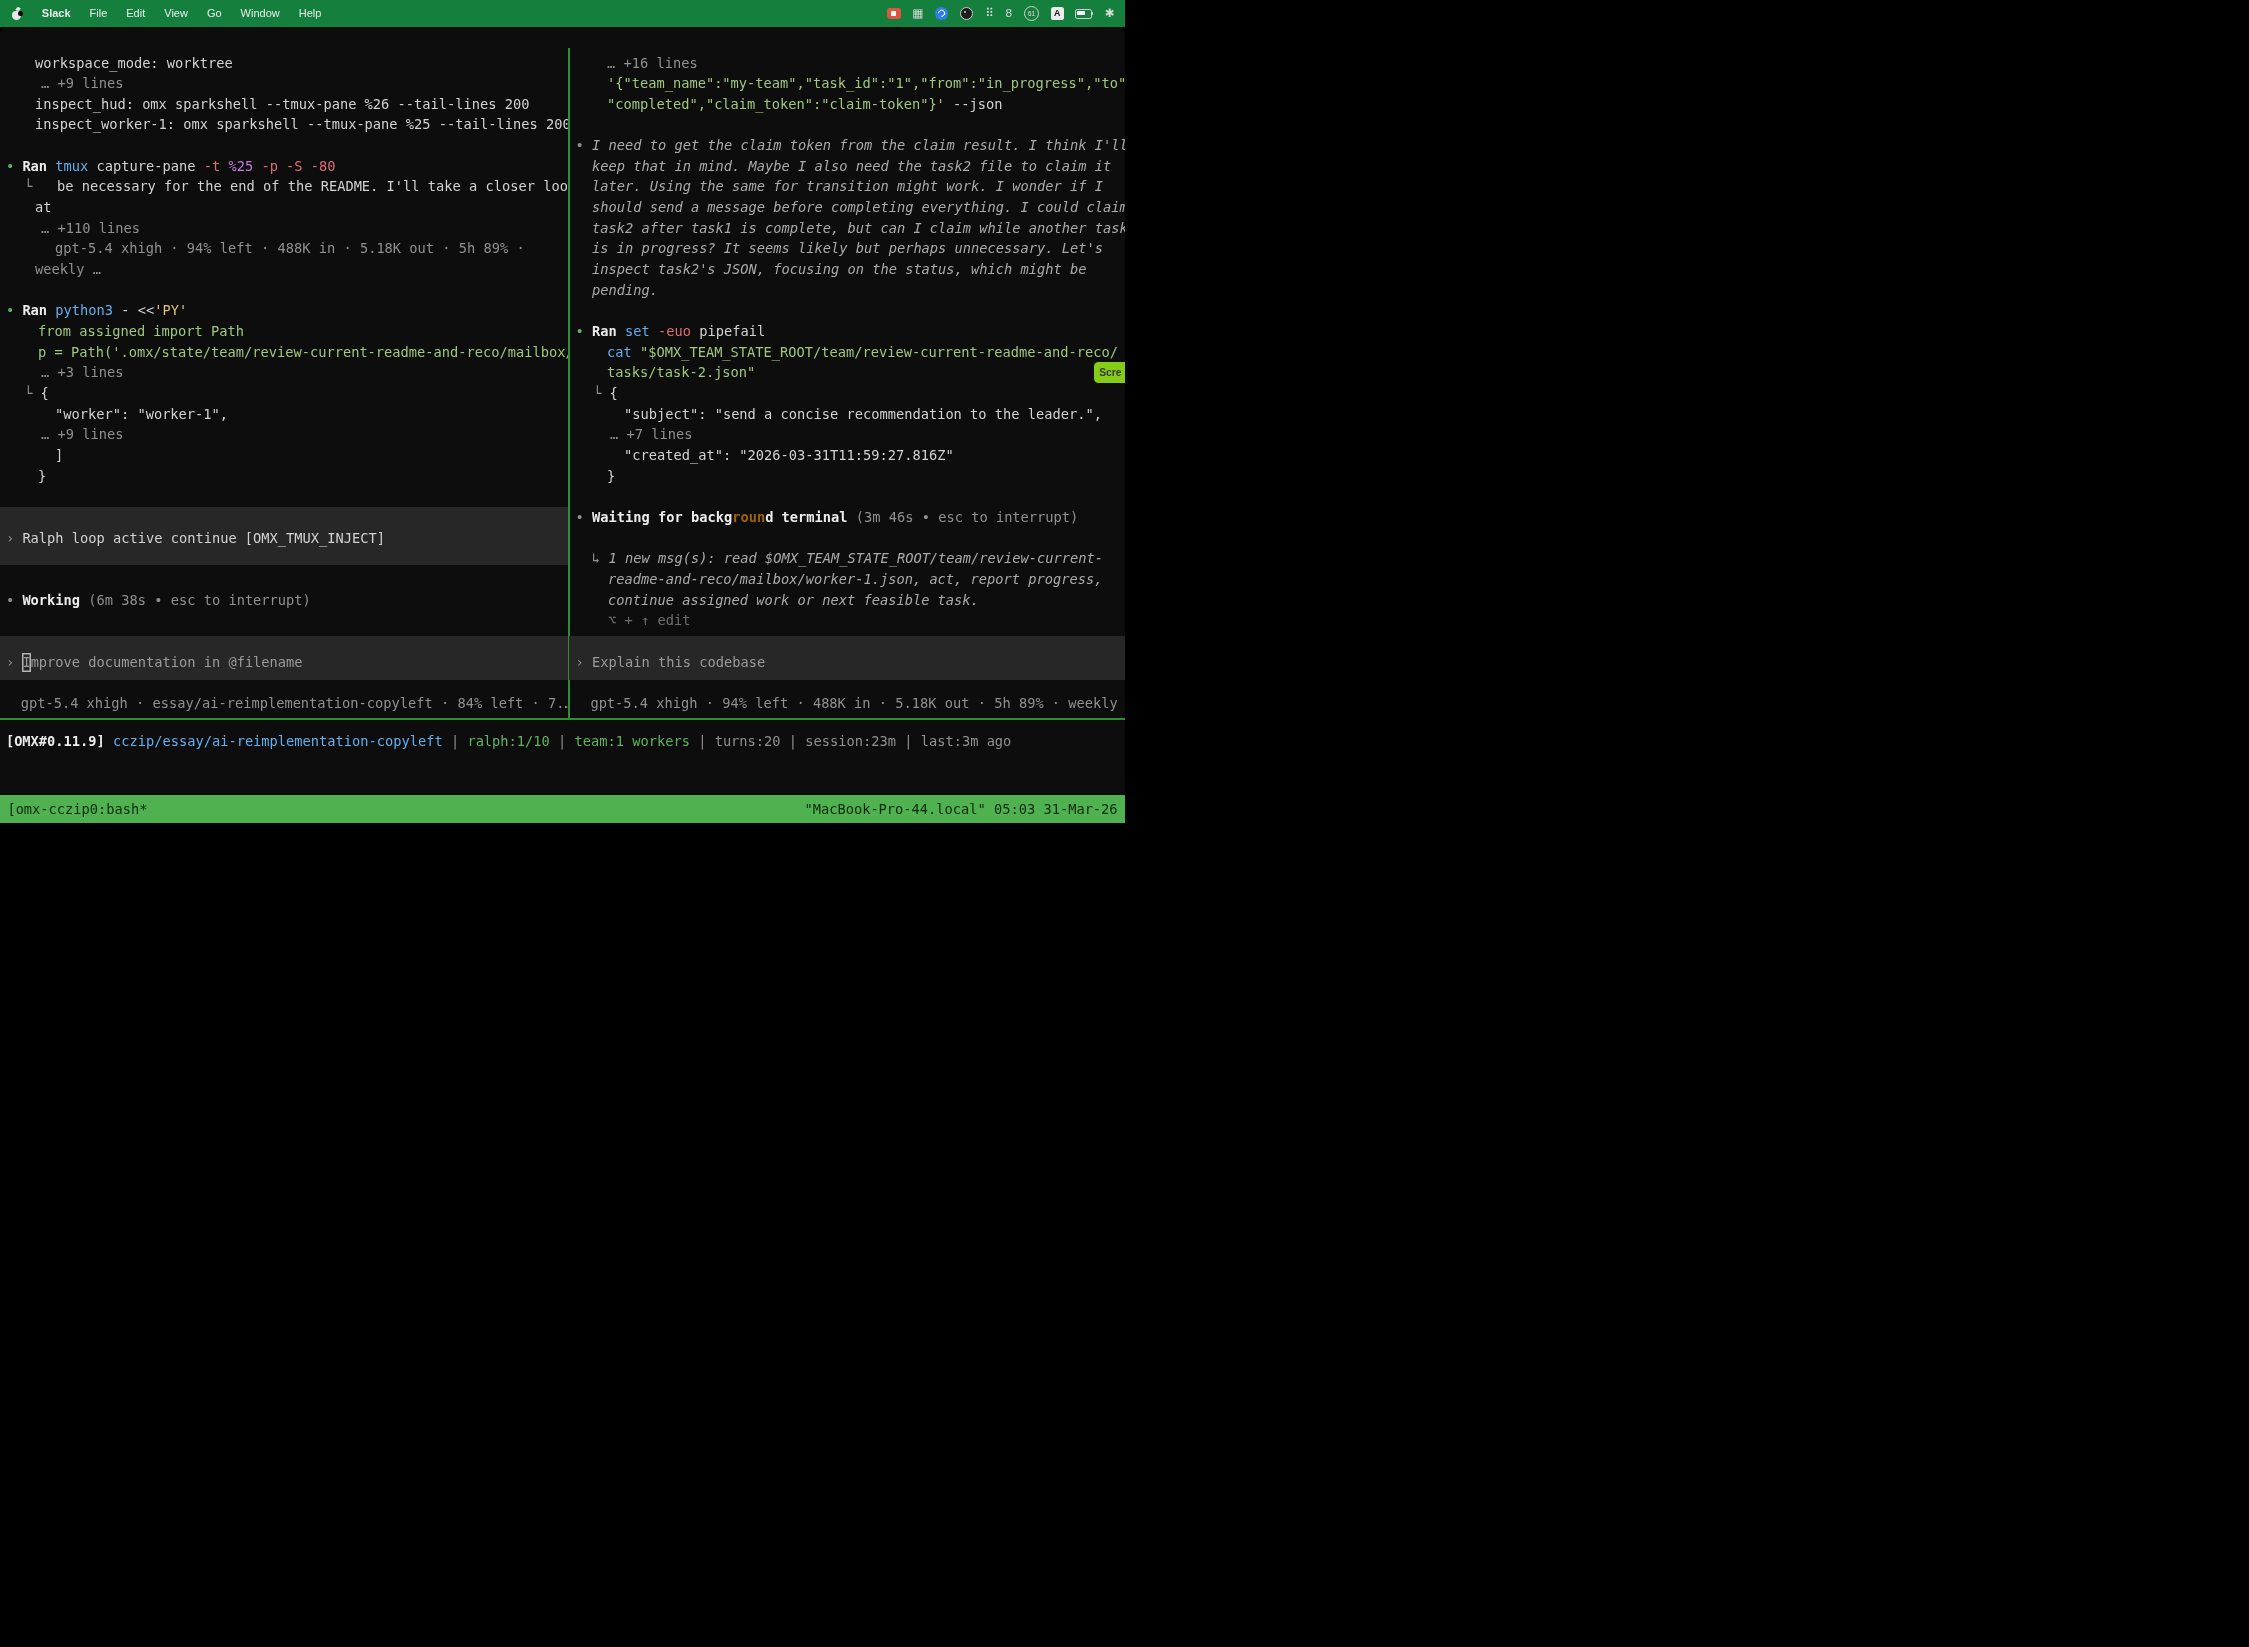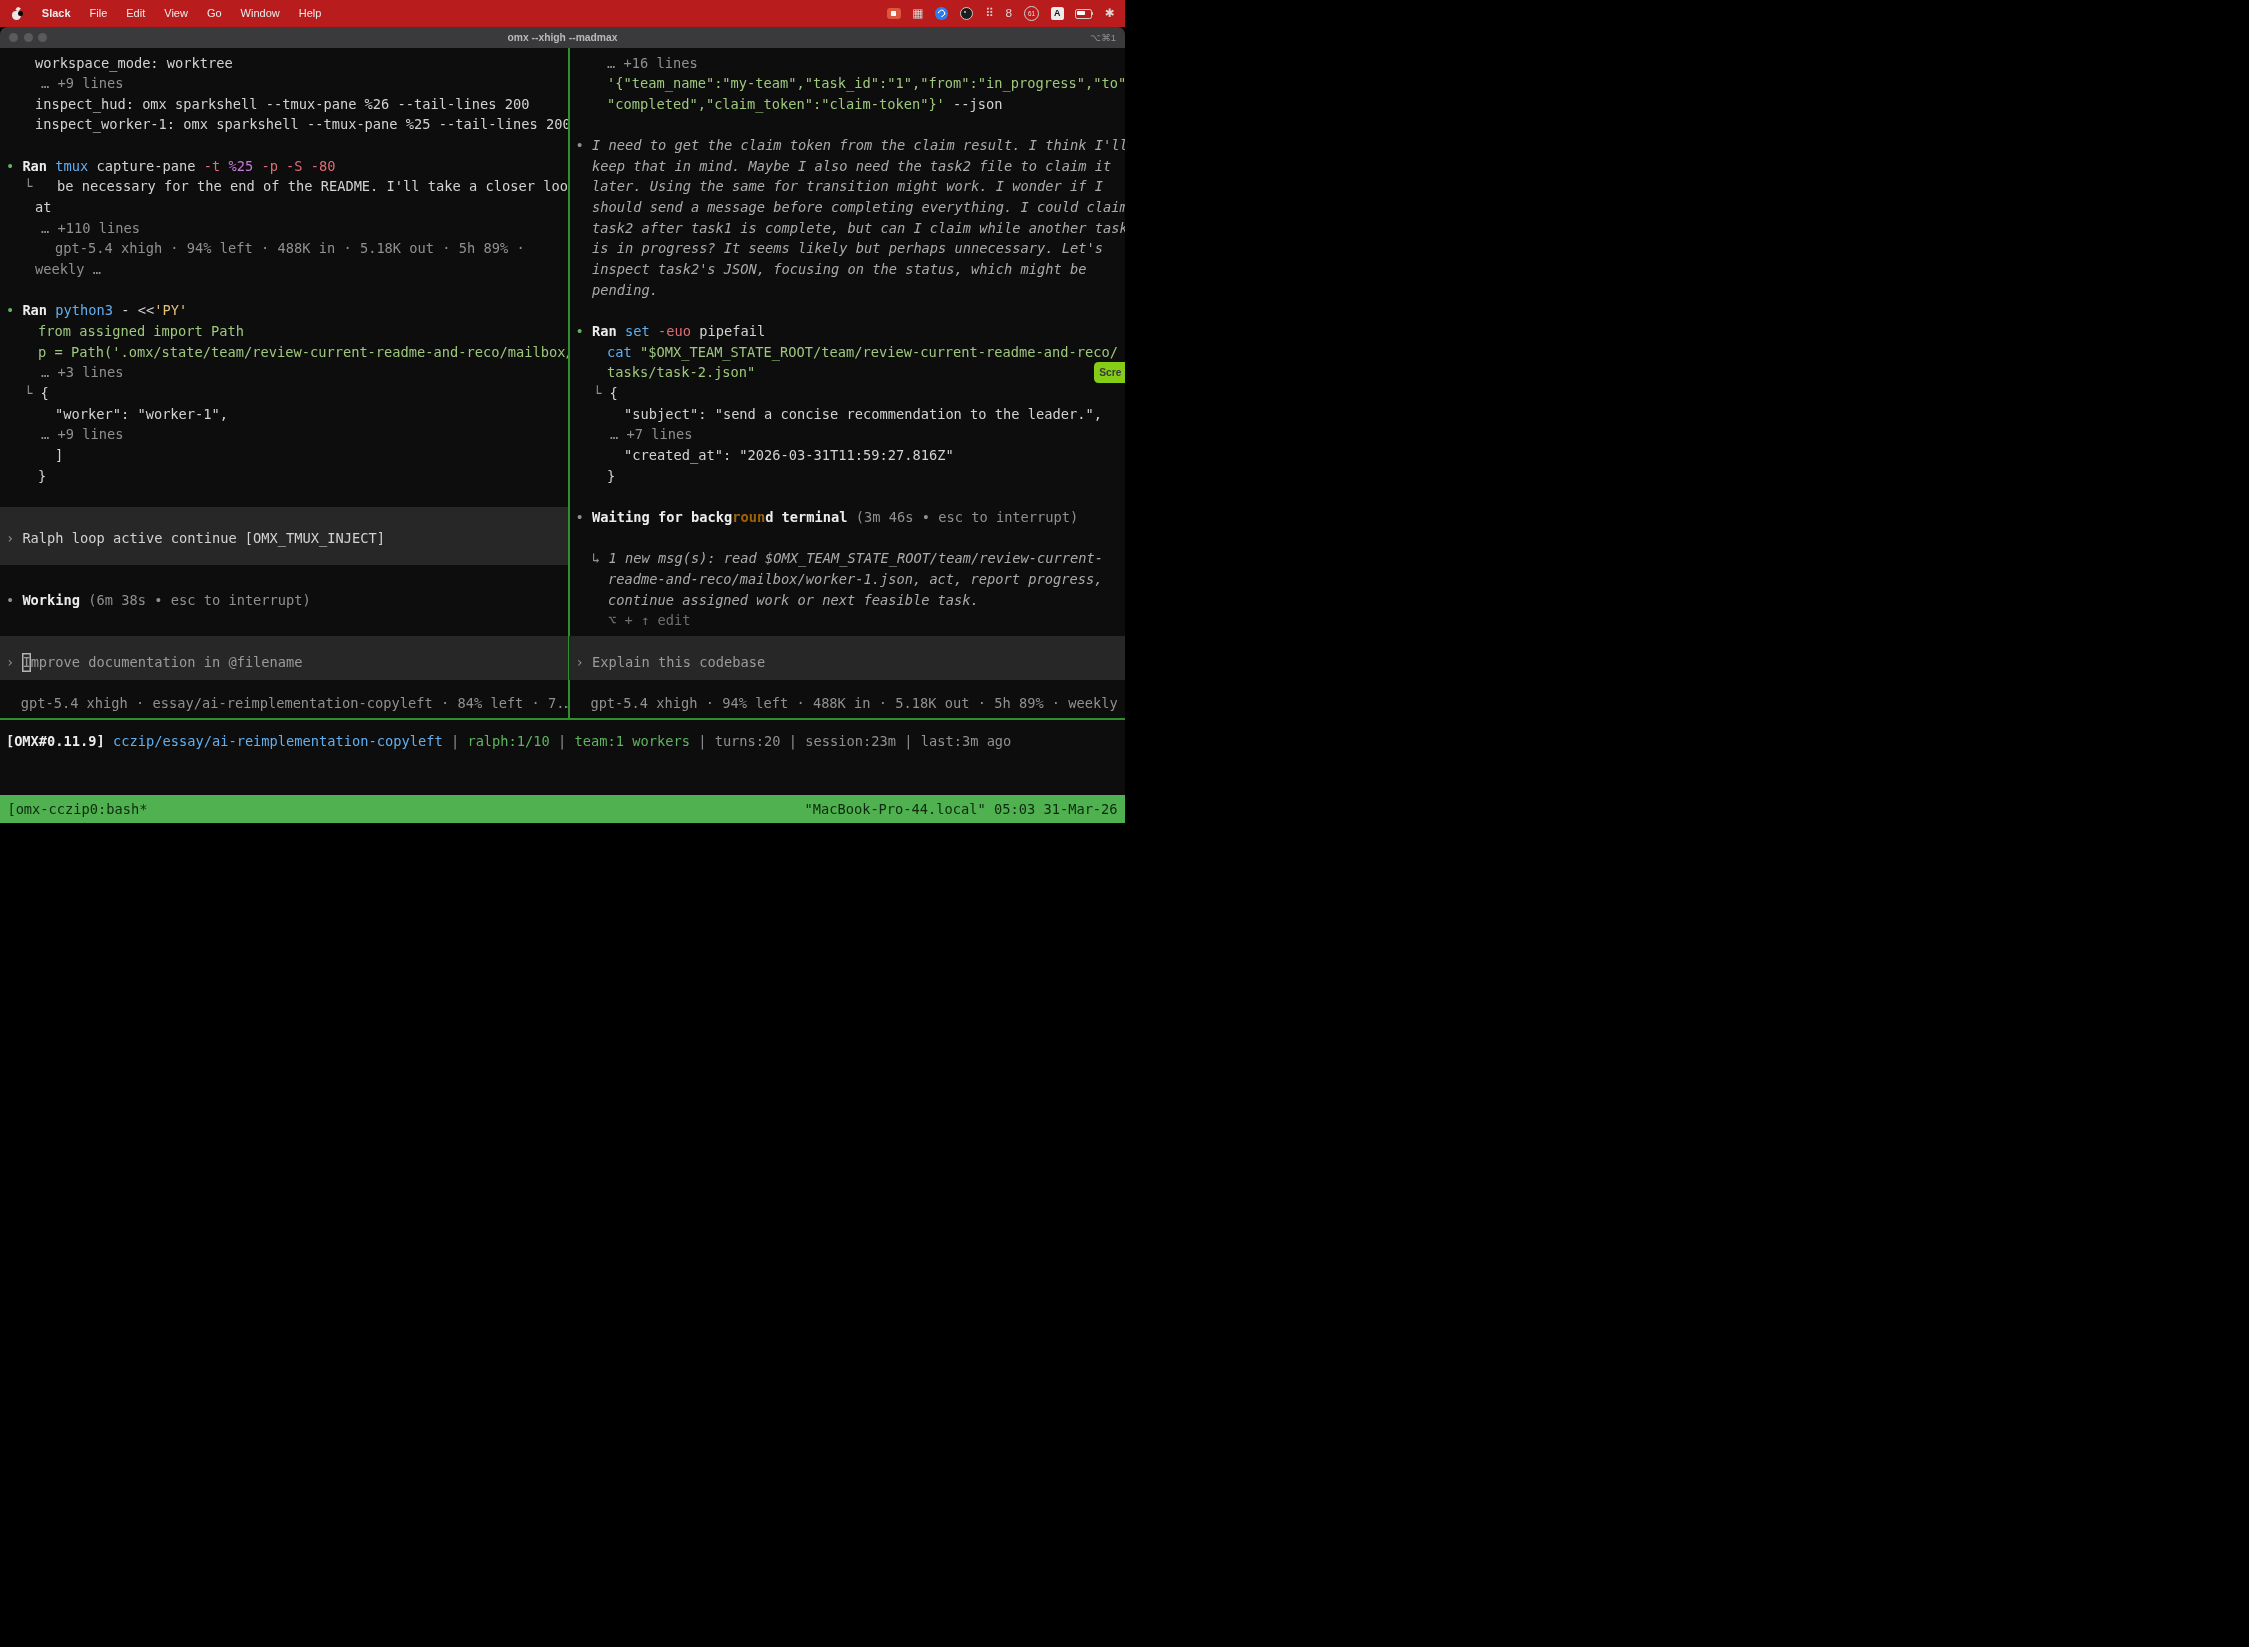--- a/index.html
+++ b/index.html
@@ -1,20 +1,20 @@
 <!DOCTYPE html>
 <html style="font-size:11.8px"><head>
 <meta charset="utf-8">
 <style>
   html,body{margin:0;padding:0;background:#000;}
   body{width:1125px;height:824px;position:relative;overflow:hidden;
        font-family:"Liberation Sans",sans-serif;}
 
   
-  .menubar{position:absolute;top:0;left:0;right:0;height:27px;background:#b91c1c;
+  .menubar{position:absolute;top:0;left:0;right:0;height:27px;background:#15803d;
            display:flex;align-items:center;justify-content:space-between;color:#ececec;}
   .mb-left{display:flex;align-items:center;gap:19px;padding-left:11.8px;font-size:11px;}
   .mb-app{font-weight:bold;}
   .mb-item{font-weight:400;}
   .mb-right{display:flex;align-items:center;gap:11.8px;padding-right:10.3px;}
   .apple{position:relative;width:11px;height:13.3px;display:inline-block;}
   .apple::before{content:"";position:absolute;left:0;top:3.7px;width:9.6px;height:9.6px;
                  background:#e8e8e8;border-radius:45% 45% 50% 50%;}
   .apple::after{content:"";position:absolute;right:-0.7px;top:4.4px;width:5.2px;height:5.2px;
                 background:#050505;border-radius:50%;}
@@ -118,29 +118,20 @@
     <span class="batt">
         <span class="batt-body"></span>
         <span class="batt-fill"></span>
         <span class="batt-tip"></span>
       </span>
     <span class="glyph-ic">✱</span>
   </div>
 </div>
 
 <div class="window">
-  <div class="titlebar">
-    <div class="traffic">
-      <span class="tl-btn"></span>
-      <span class="tl-btn"></span>
-      <span class="tl-btn"></span>
-    </div>
-    <div class="wtitle">omx --xhigh --madmax</div>
-    <div class="wshort">⌥⌘1</div>
-  </div>
 
   <div class="term">
     <div class="pane pane-left">
       <div class="band band-inject"></div>
       <div class="band band-prompt"></div>
       <div class="pane-lines">
           <div class="tl" style="top: 4.4px; left: 35px;"><span class="s-out">workspace_mode: worktree</span></div>
           <div class="tl" style="top: 25px; left: 41px;"><span class="s-dim">… +9 lines</span></div>
           <div class="tl" style="top: 46px; left: 35px;"><span class="s-out">inspect_hud: omx sparkshell --tmux-pane %26 --tail-lines 200</span></div>
           <div class="tl" style="top: 66px; left: 35px;"><span class="s-out">inspect_worker-1: omx sparkshell --tmux-pane %25 --tail-lines 200</span></div>

